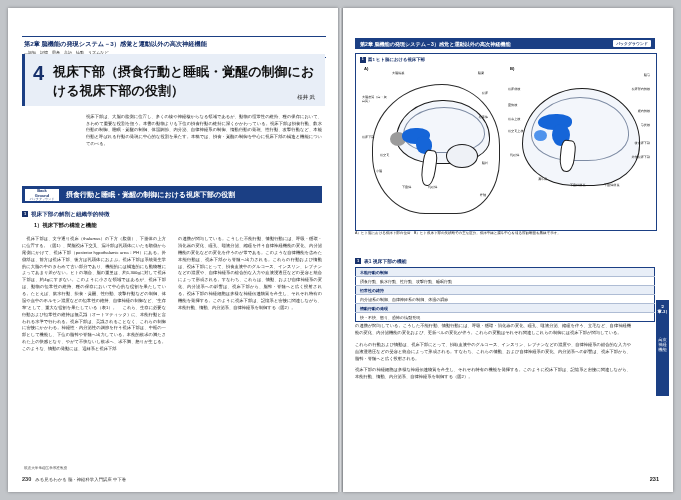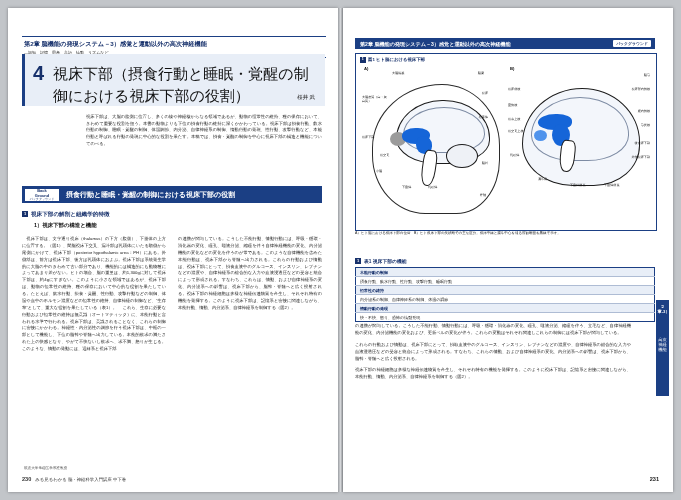--- a/index.html
+++ b/index.html
@@ -36,21 +36,21 @@
 
   .titlebox{
     position:absolute;left:14px;top:46px;width:300px;height:52px;
     background:#e8eef7;border-left:3px solid #1b3f84;
   }
   .titlebox .num{
     position:absolute;left:8px;top:8px;font-size:20px;font-weight:bold;color:#16306b;
   }
   .titlebox .ttl{
     position:absolute;left:28px;top:9px;width:262px;
-    font-size:15px;font-weight:normal;color:#111;line-height:1.45;
+    font-size:13px;font-weight:bold;color:#111;line-height:1.45;
   }
   .titlebox .author{
     position:absolute;right:10px;bottom:5px;font-size:5.4px;color:#222;
   }
 
   .abstract{
     position:absolute;left:78px;top:106px;width:236px;
     font-size:4.3px;line-height:1.55;text-align:justify;color:#222;
   }
 

